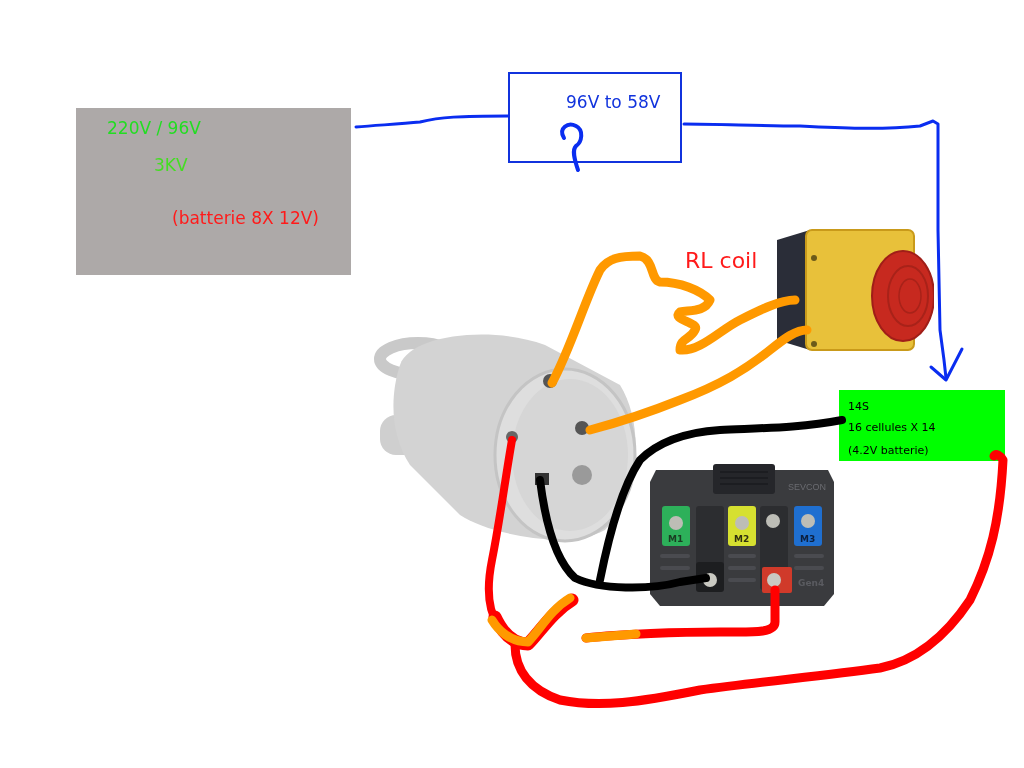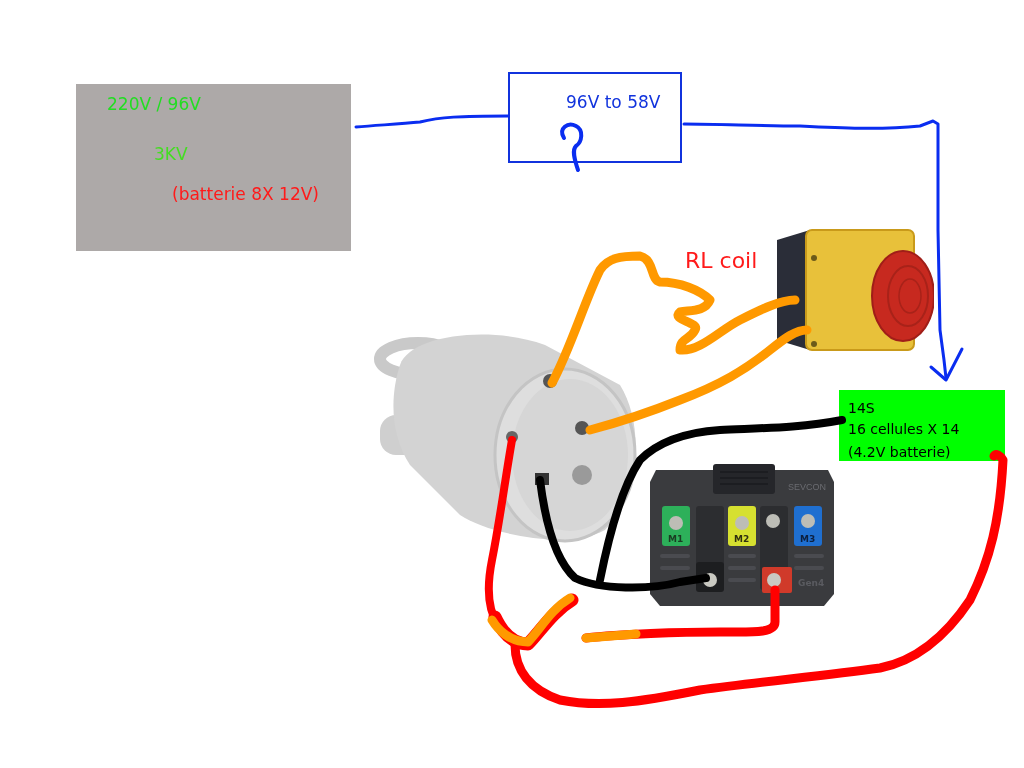--- a/index.html
+++ b/index.html
@@ -10,59 +10,59 @@
     }
     .abs { position: absolute; }
 
     
     #source-box {
       left: 76px; top: 84px; width: 275px; height: 167px;
       background: #ada9a8;
     }
     .src-text { position: absolute; font-size: 17px; white-space: nowrap; }
     #src-l1 { left: 31px; top: 10px; }
-    #src-l2 { left: 78px; top: 60px; }
+    #src-l2 { left: 78px; top: 47px; }
     #src-l3 { left: 96px; top: 100px; text-align: center; }
 
     
     #converter-box {
       left: 508px; top: 72px; width: 174px; height: 91px;
       border: 2px solid #4c1d95; box-sizing: border-box; background: transparent;
     }
     #converter-label {
       position: absolute; left: 56px; top: 18px; font-size: 17px; white-space: nowrap;
     }
 
     
     #battery-box {
       left: 839px; top: 390px; width: 166px; height: 71px;
       background: #00ff00;
     }
     .bat-text {
-      position: absolute; font-size: 14px; color: #000; white-space: nowrap; left: 9px;
+      position: absolute; font-size: 11px; color: #000; white-space: nowrap; left: 9px;
     }
 
     
     #rl-label { left: 685px; top: 248px; font-size: 22px; white-space: nowrap; }
 
     
     #socket { left: 370px; top: 315px; width: 280px; height: 230px; }
 
     
     #estop { left: 772px; top: 222px; width: 162px; height: 132px; }
 
     
     #controller { left: 648px; top: 462px; width: 188px; height: 146px; }
 
     #wires { left: 0; top: 0; width: 1024px; height: 768px; pointer-events: none; }
   </style>
 </head>
 <body>
 
-<div id="source-box" class="abs" style="background: rgb(173, 169, 168);">
+<div id="source-box" class="abs" style="background: rgb(173, 169, 168); margin-top: 24px;">
   <span id="src-l1" class="src-text" style="color: rgb(34, 221, 34);">220V / 96V</span>
   <span id="src-l2" class="src-text" style="color: rgb(68, 221, 34);">3KV</span>
   <span id="src-l3" class="src-text" style="color: rgb(255, 26, 26);">(batterie 8X 12V)</span>
 </div>
 
 <div id="converter-box" class="abs" style="border-color: rgb(17, 51, 221);">
   <span id="converter-label" style="color: rgb(17, 51, 221);">96V  to 58V</span>
 </div>
 
 <span id="rl-label" class="abs" style="color: rgb(255, 26, 26);">RL coil</span>

